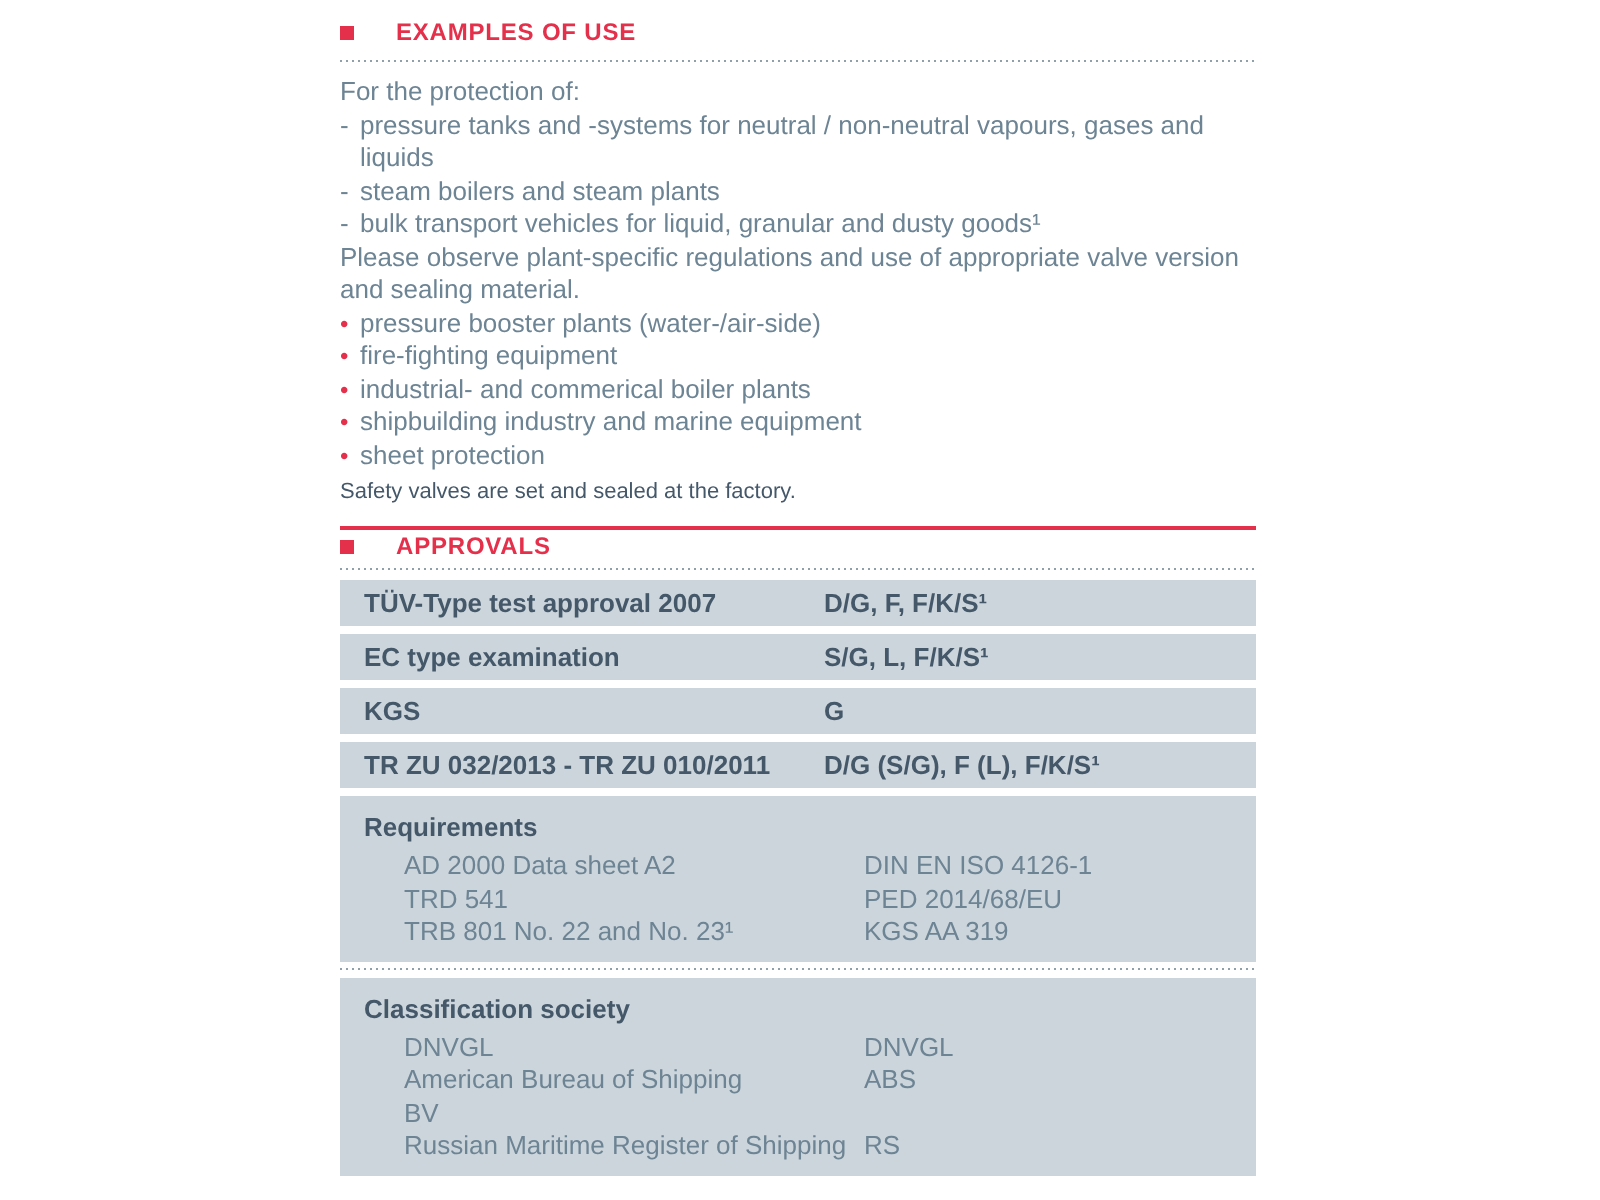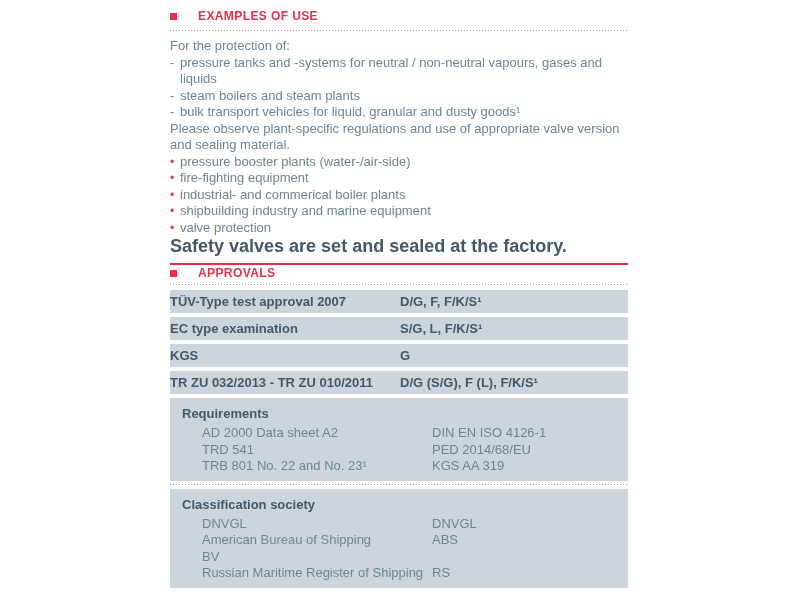--- a/index.html
+++ b/index.html
@@ -27,30 +27,30 @@
     height:1px;margin-top:7px;
     background:repeating-linear-gradient(90deg,var(--dot) 0 1px,transparent 1px 3px);
   }
   .para{color:var(--text);font-size:13px;line-height:16.5px;margin-top:7px;}
   .flex-item{display:flex;}
   .flex-item .marker{flex:none;width:10px;}
   .flex-item .marker.bullet{color:var(--red);font-size:12px;}
   .flex-item .itxt{flex:1;}
   .bullet-list{margin-top:0;}
   .bold-note{
-    color:var(--text-dark);font-weight:bold;font-size:18px;line-height:17px;margin-top:2px;
+    color:var(--text-dark);font-weight:normal;font-size:11px;line-height:17px;margin-top:2px;
   }
   .red-line{height:2px;background:var(--red);margin-top:8px;}
   .section-header.second{margin-top:2px;}
   .dotted.tight{margin-top:4px;}
   .rows{margin-top:5px;}
   .approval-row{
     background:var(--row-bg);height:23px;margin-bottom:4px;
     display:grid;grid-template-columns:230px 1fr;align-items:center;
-    font-size:13px;font-weight:bold;color:var(--text-dark);
+    padding-left:12px;font-size:13px;font-weight:bold;color:var(--text-dark);
   }
   .gray-block{
     background:var(--row-bg);padding:8px 12px 6px 12px;margin-top:4px;
     font-size:13px;color:var(--text);
   }
   .block-title{
     font-weight:bold;color:var(--text-dark);font-size:13px;line-height:15px;margin-bottom:4px;
   }
   .two-col{display:grid;grid-template-columns:230px 1fr;line-height:16.5px;margin-left:20px;}
   .dotted.between{margin-top:3px;}
@@ -95,21 +95,21 @@
     <div class="flex-item">
       <span class="marker bullet">•</span>
       <span class="itxt">industrial- and commerical boiler plants</span>
     </div>
     <div class="flex-item">
       <span class="marker bullet">•</span>
       <span class="itxt">shipbuilding industry and marine equipment</span>
     </div>
     <div class="flex-item">
       <span class="marker bullet">•</span>
-      <span class="itxt">valve protection</span>
+      <span class="itxt">sheet protection</span>
     </div>
   </div>
 
   <div class="bold-note">Safety valves are set and sealed at the factory.</div>
 
   <div class="red-line"></div>
   <div class="section-header second">
     <span class="red-square"></span>
     <span>APPROVALS</span>
   </div>

